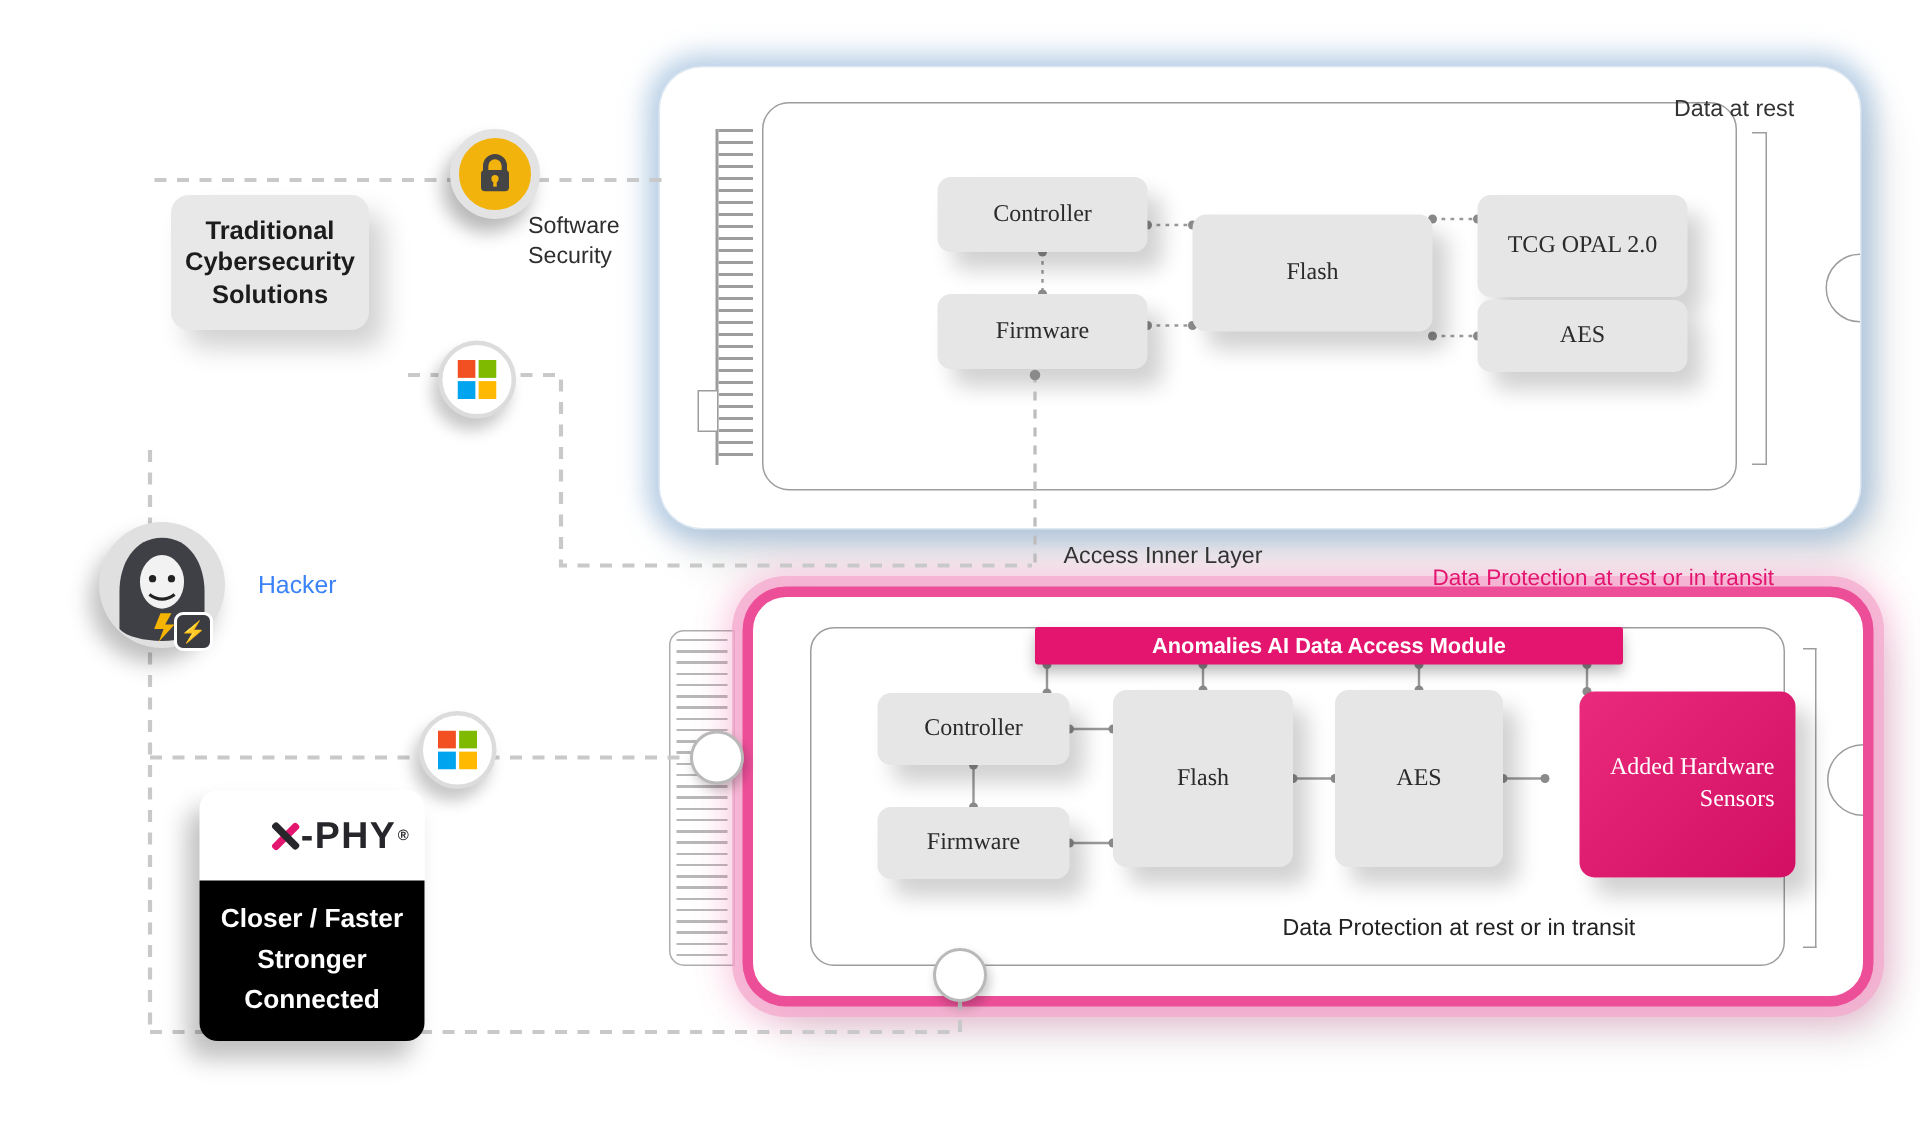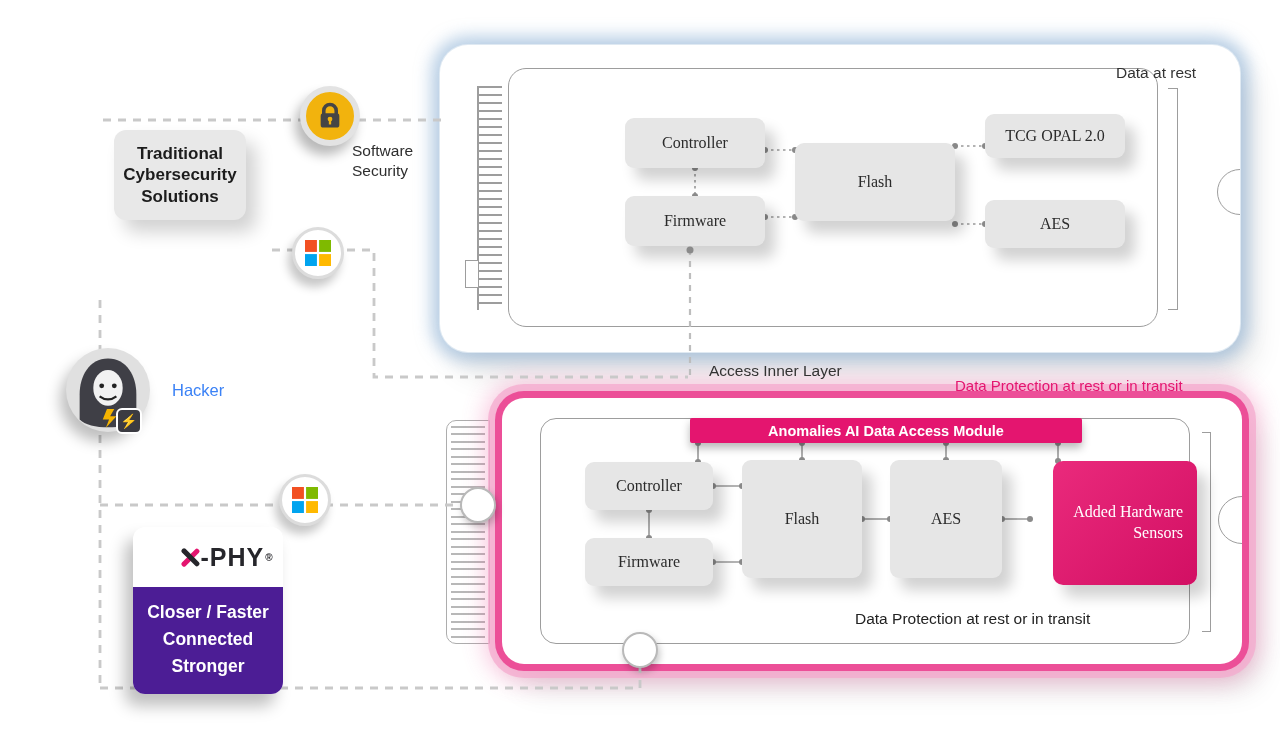--- a/index.html
+++ b/index.html
@@ -66,21 +66,21 @@
 
   .xphy-card { position:absolute; left:133px; top:527px; width:150px; z-index:5;
     border-radius:12px; background:#fff; box-shadow:-8px 12px 16px rgba(0,0,0,.25); }
   .xphy-top { height:60px; display:flex; align-items:center; justify-content:center;
     border-radius:12px 12px 0 0; background:#fff; font-weight:bold; font-size:25px; color:#26262b; letter-spacing:1px;margin-left:38px; }
   .xphy-top sup { font-size:10px; margin-left:1px; }
   .logo-x { position:relative; width:19px; height:21px; display:inline-block; margin-right:1px; }
   .logo-x::before, .logo-x::after { content:""; position:absolute; left:8px; top:-1px; width:4.6px; height:23px; border-radius:2px; }
   .logo-x::before { background:#e4156f; transform:rotate(45deg); }
   .logo-x::after  { background:#26262b; transform:rotate(-45deg); }
-  .xphy-bottom { background:#4c1d95; border-radius:0 0 12px 12px; padding:12px 4px 14px;
+  .xphy-bottom { background:#000000; border-radius:0 0 12px 12px; padding:12px 4px 14px;
     color:#fff; text-align:center; font-weight:bold; font-size:17.5px; line-height:1.55; }
 
   .node { position:absolute; width:36px; height:36px; border-radius:50%; background:#fff;
     border:2px solid #b9b9b9; box-shadow:2px 4px 7px rgba(0,0,0,.22); z-index:6; }
 
   #bus-svg { position:absolute; left:0; top:0; z-index:3; pointer-events:none; }
 </style>
 </head>
 <body>
 
@@ -123,21 +123,21 @@
         <circle cx="515" cy="101" r="3"></circle>
           <circle cx="545" cy="101" r="3"></circle>
         <circle cx="515" cy="179" r="3"></circle>
           <circle cx="545" cy="179" r="3"></circle>
       </g>
     </svg>
 
     <div class="blk" style="left:185px;top:73px;width:140px;height:50px">Controller</div>
     <div class="blk" style="left:185px;top:151px;width:140px;height:50px">Firmware</div>
     <div class="blk" style="left:355px;top:98px;width:160px;height:78px">Flash</div>
-    <div class="blk" style="left:545px;top:69px;width:140px;height:44px">TCG OPAL 2.0</div>
+    <div class="blk" style="left:545px;top:85px;width:140px;height:68px">TCG OPAL 2.0</div>
     <div class="blk" style="left:545px;top:155px;width:140px;height:48px">AES</div>
   </div>
 
   <div class="lbl" style="left:1116px;top:64px;font-size:15.5px">Data at rest</div>
   <div class="lbl" style="left:709px;top:362px;font-size:15.5px">Access Inner Layer</div>
 
   <div class="fingers-out">
     <div class="hatch"></div>
   </div>
 
@@ -241,18 +241,18 @@
   </div>
 
   <div class="xphy-card">
     <div class="xphy-top">
       <span class="logo-x"></span>
         <span>-PHY</span>
         <sup>®</sup>
     </div>
     <div class="xphy-bottom">
       <div>Closer / Faster</div>
+      <div>Stronger</div>
       <div>Connected</div>
-      <div>Stronger</div>
     </div>
   </div>
 
 </div>
 
 </body></html>

